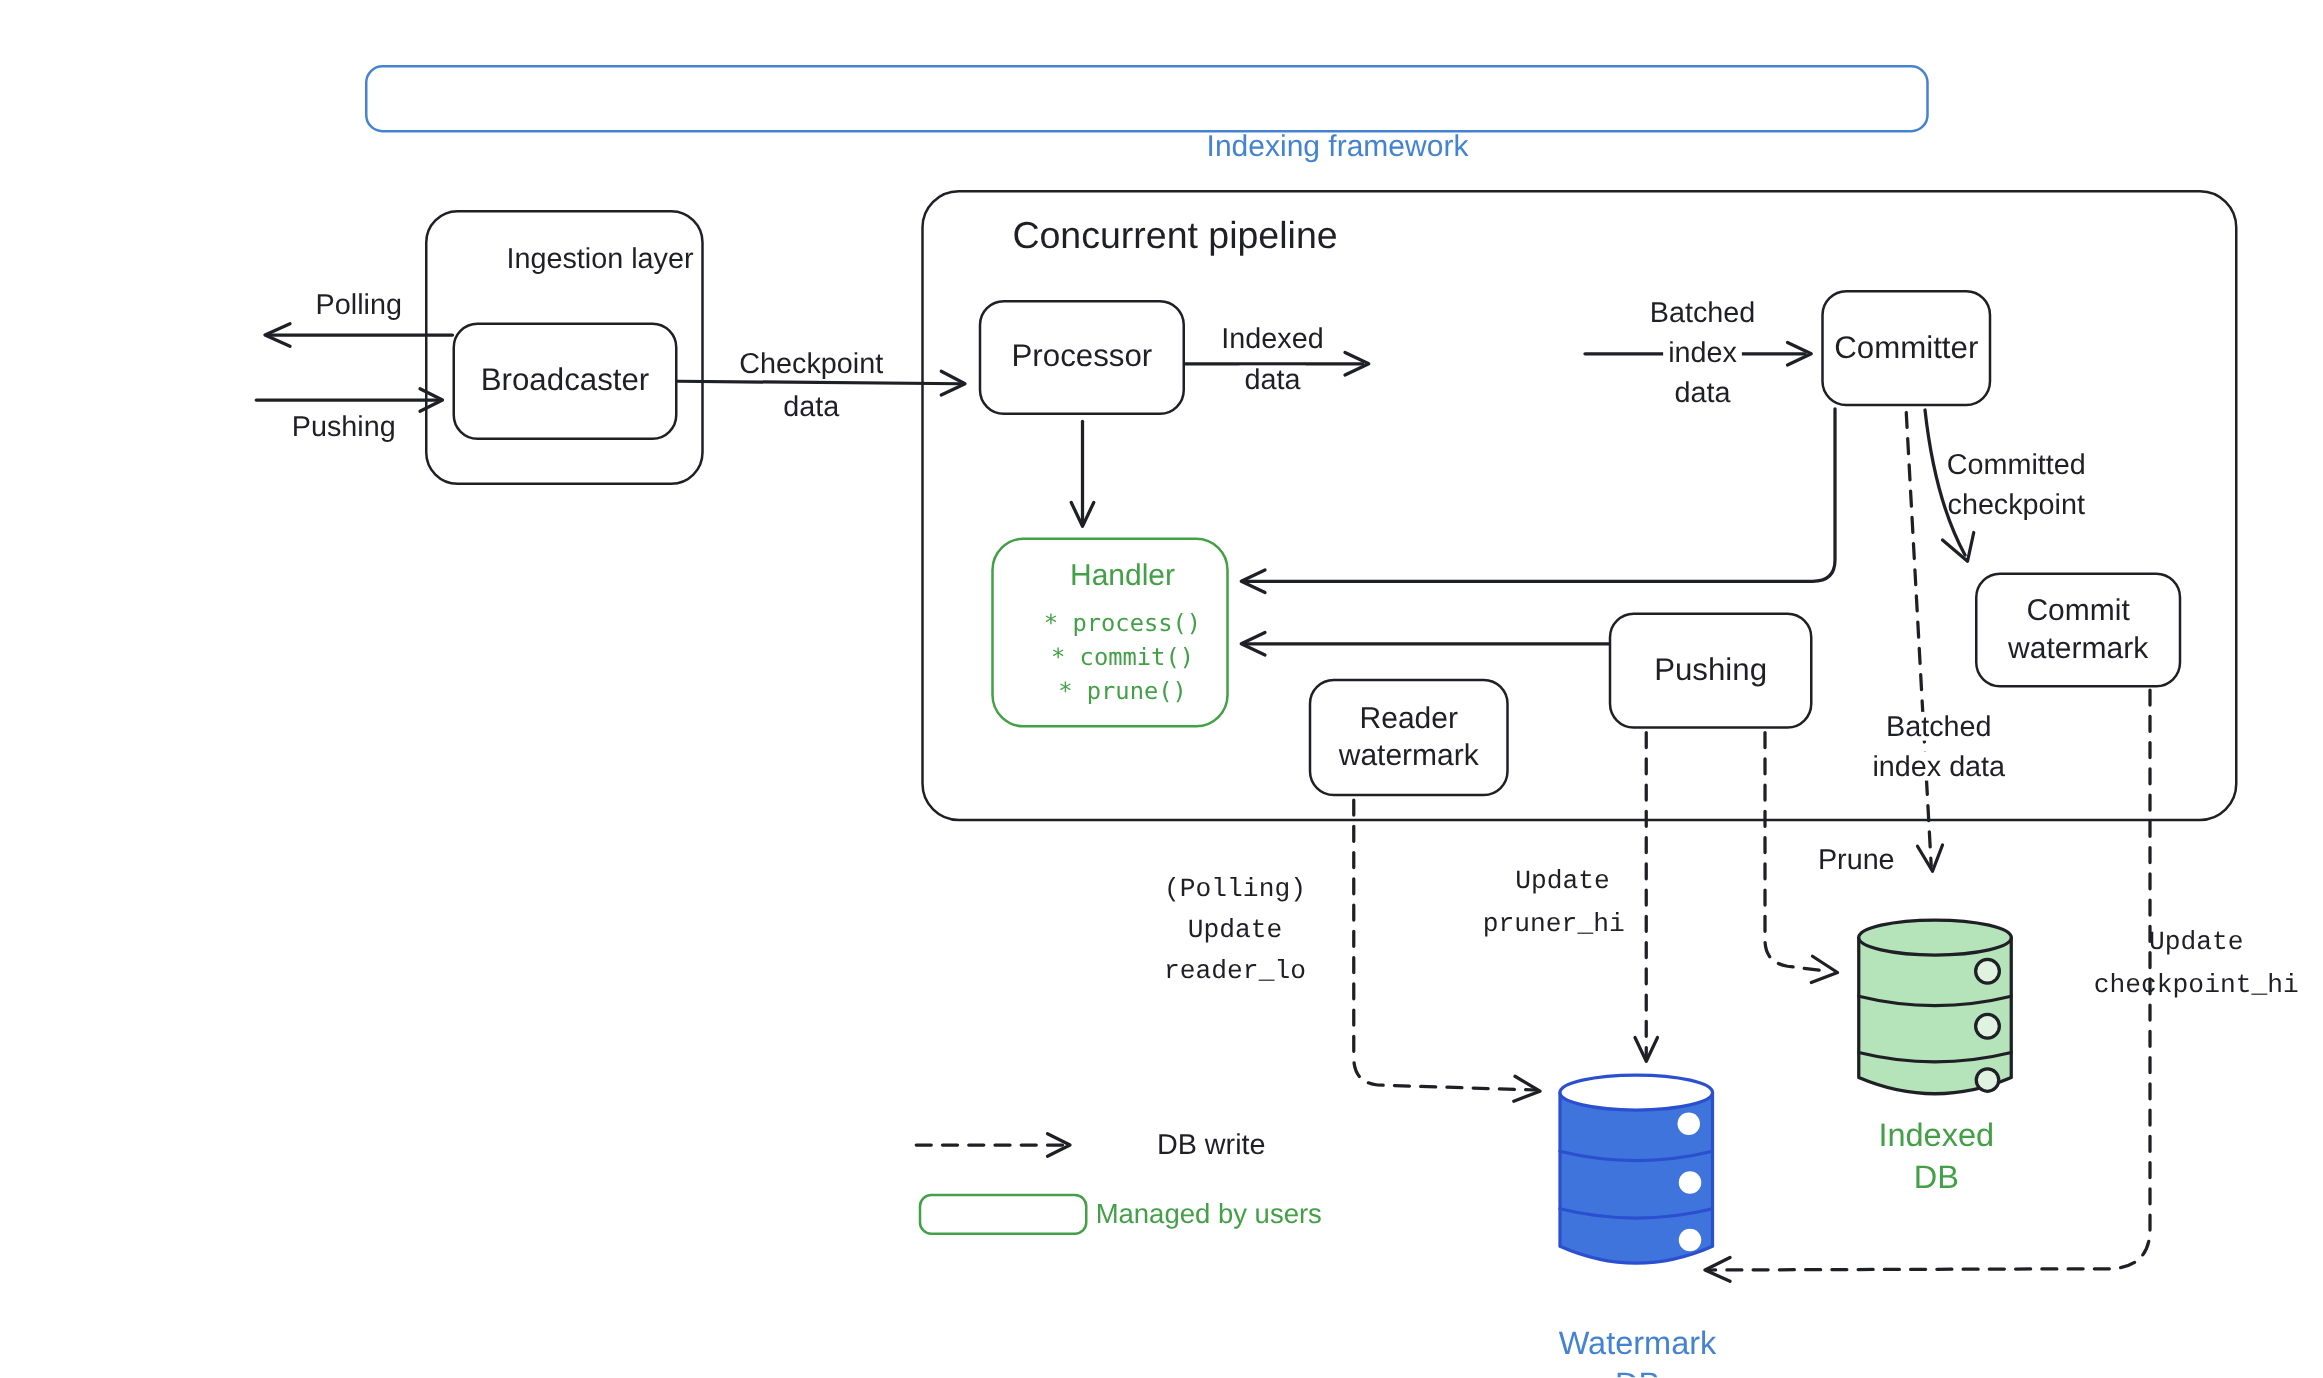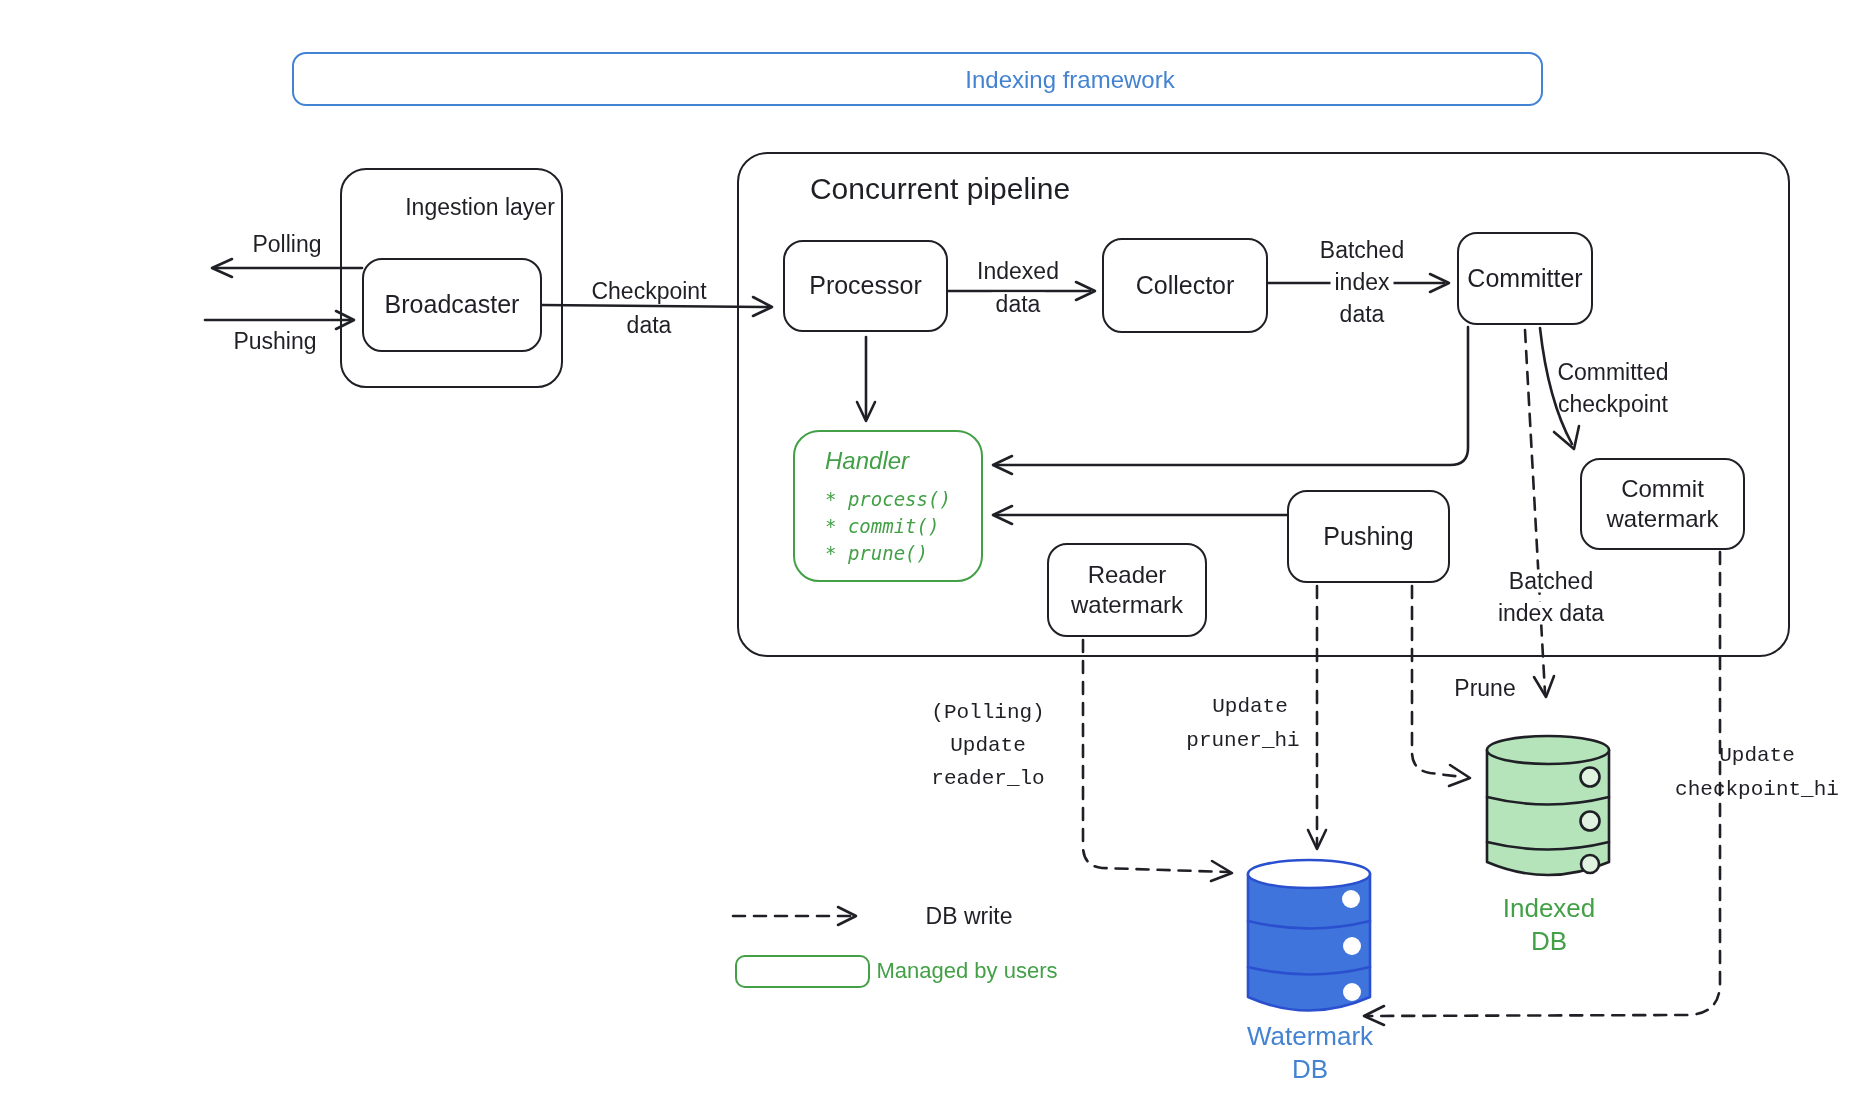--- a/index.html
+++ b/index.html
@@ -22,25 +22,25 @@
     text-align:center;font-size:25px;line-height:1.25;color:var(--ink);box-sizing:border-box;
   }
   .box.blue{border-color:var(--blue);}
   .box.green{border-color:var(--green);}
   .lbl{
     position:absolute;z-index:10;transform:translate(-50%,-50%);white-space:nowrap;
     font-size:23px;line-height:1;color:var(--ink);
   }
   .mono{font-family:Liberation Mono, monospace;font-size:21px;}
   .bg{background:#ffffff;padding:0 4px;}
-  .blue-t{color:var(--blue);}
+  .blue-t{color:var(--blue);margin-top:38px;}
   .green-t{color:var(--green);}
   .big{font-size:30px;}
   .db-lbl{font-size:26px;}
-  .handler-box{align-items:flex-start;text-align:left;padding:14px 10px 10px 30px;justify-content:flex-start;font-style:italic;}
+  .handler-box{align-items:center;text-align:left;padding:14px 10px 10px 30px;justify-content:flex-start;}
   .handler-title{color:var(--green);font-size:24px;margin-bottom:10px;}
   .handler-m{color:var(--green);font-family:"DejaVu Sans Mono",monospace;font-size:19px;line-height:27px;}
 </style>
 </head>
 <body>
 
 <div class="canvas">
 
   <div class="box blue" style="left:292px;top:52px;width:1251px;height:54px;border-radius:14px;"></div>
 
@@ -50,23 +50,20 @@
   <div class="box" style="left:340px;top:168px;width:223px;height:220px;border-radius:26px;"></div>
 
   <div class="box" style="left:362px;top:258px;width:180px;height:94px;">
     <span>Broadcaster</span>
   </div>
 
   <div class="box" style="left:783px;top:240px;width:165px;height:92px;">
     <span>Processor</span>
   </div>
 
-  <div class="box" style="left:1102px;top:238px;width:166px;height:95px;">
-    <span>Collector</span>
-  </div>
 
   <div class="box" style="left:1457px;top:232px;width:136px;height:93px;">
     <span>Committer</span>
   </div>
 
   <div class="box" style="left:1580px;top:458px;width:165px;height:92px;font-size:24px;">
     <span>Commit</span>
     <span>watermark</span>
   </div>
 

